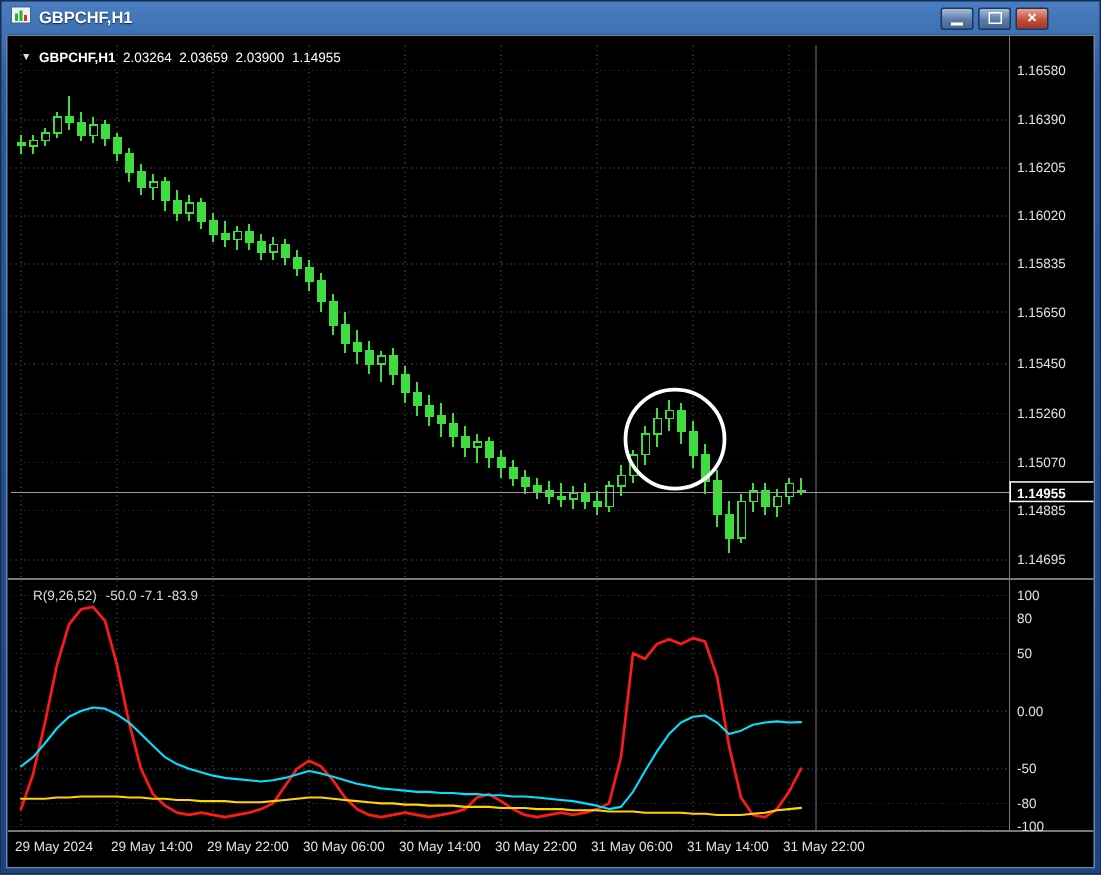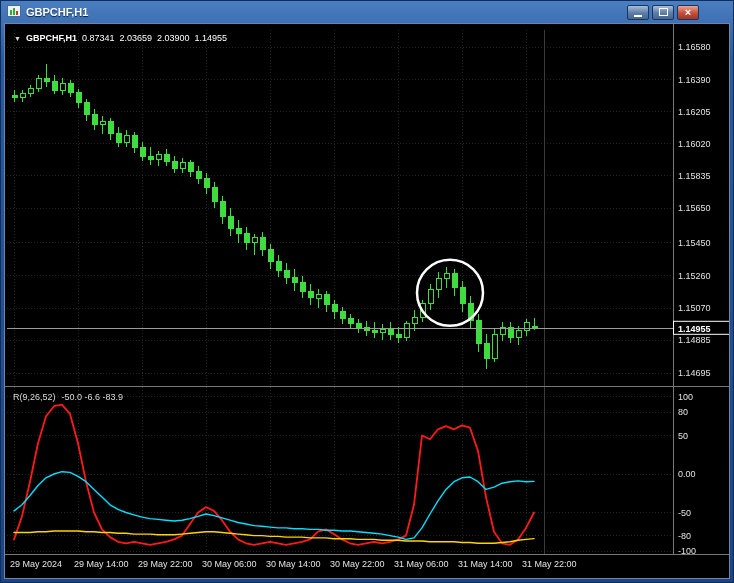--- a/index.html
+++ b/index.html
@@ -18,21 +18,21 @@
         display:flex;align-items:center;justify-content:center;cursor:default;}
   .wbtn.close{background:linear-gradient(180deg,#eba294,#c3503a 55%,#a33422);}
   .g-min{display:block;width:8px;height:2px;background:#ffffff;margin-top:7px;}
   .g-box{display:block;width:7px;height:6px;border:1px solid #ffffff;background:transparent;}
   .g-x{color:#ffffff;font-size:11px;font-weight:bold;line-height:11px;}
   .client{position:absolute;left:3px;right:3px;top:22px;bottom:3px;background:#000000;border:1px solid #6a86ad;overflow:hidden;}
   #plot{position:absolute;left:0;top:0;}
   .ohlc{position:absolute;left:9px;top:9px;color:#ffffff;font-size:9px;white-space:nowrap;display:flex;gap:5px;align-items:center;}
   .ohlc .tri{font-size:7px;color:#d4dce8;}
   .ohlc .sym{font-weight:bold;}
-  .indlabel{position:absolute;left:8px;top:368px;color:#dcdcdc;font-size:9px;white-space:nowrap;display:flex;gap:6px;}
+  .indlabel{position:absolute;left:17px;top:368px;color:#dcdcdc;font-size:9px;white-space:nowrap;display:flex;gap:6px;}
 </style>
 </head>
 <body>
 
 <div class="window">
   <div class="titlebar">
     <span class="app-icon">
       <svg width="14" height="12" viewBox="0 0 14 12">
         <rect x="0.5" y="0.5" width="13" height="11" fill="#eef3f9" stroke="#4a6a96"></rect>
         <rect x="3" y="5" width="2" height="5" fill="#2fae2f"></rect>
@@ -263,24 +263,24 @@
         </g>
         <g>
           <rect x="668.5" y="297.3" width="56.5" height="13" fill="#000000" stroke="#ffffff"></rect>
           <text x="673" y="307.8" fill="#ffffff" font-size="9px" font-weight="bold" font-family="&quot;Liberation Sans&quot;,sans-serif">1.14955</text>
         </g>
       </svg>
 
     <div class="ohlc">
       <span class="tri">▼</span>
       <span class="sym">GBPCHF,H1</span>
-      <span>0.87341</span>
+      <span>2.03264</span>
       <span>2.03659</span>
       <span>2.03900</span>
       <span>1.14955</span>
     </div>
 
     <div class="indlabel">
       <span>R(9,26,52)</span>
-      <span>-50.0 -6.6 -83.9</span>
+      <span>-50.0 -7.1 -83.9</span>
     </div>
   </div>
 </div>
 
 </body></html>

